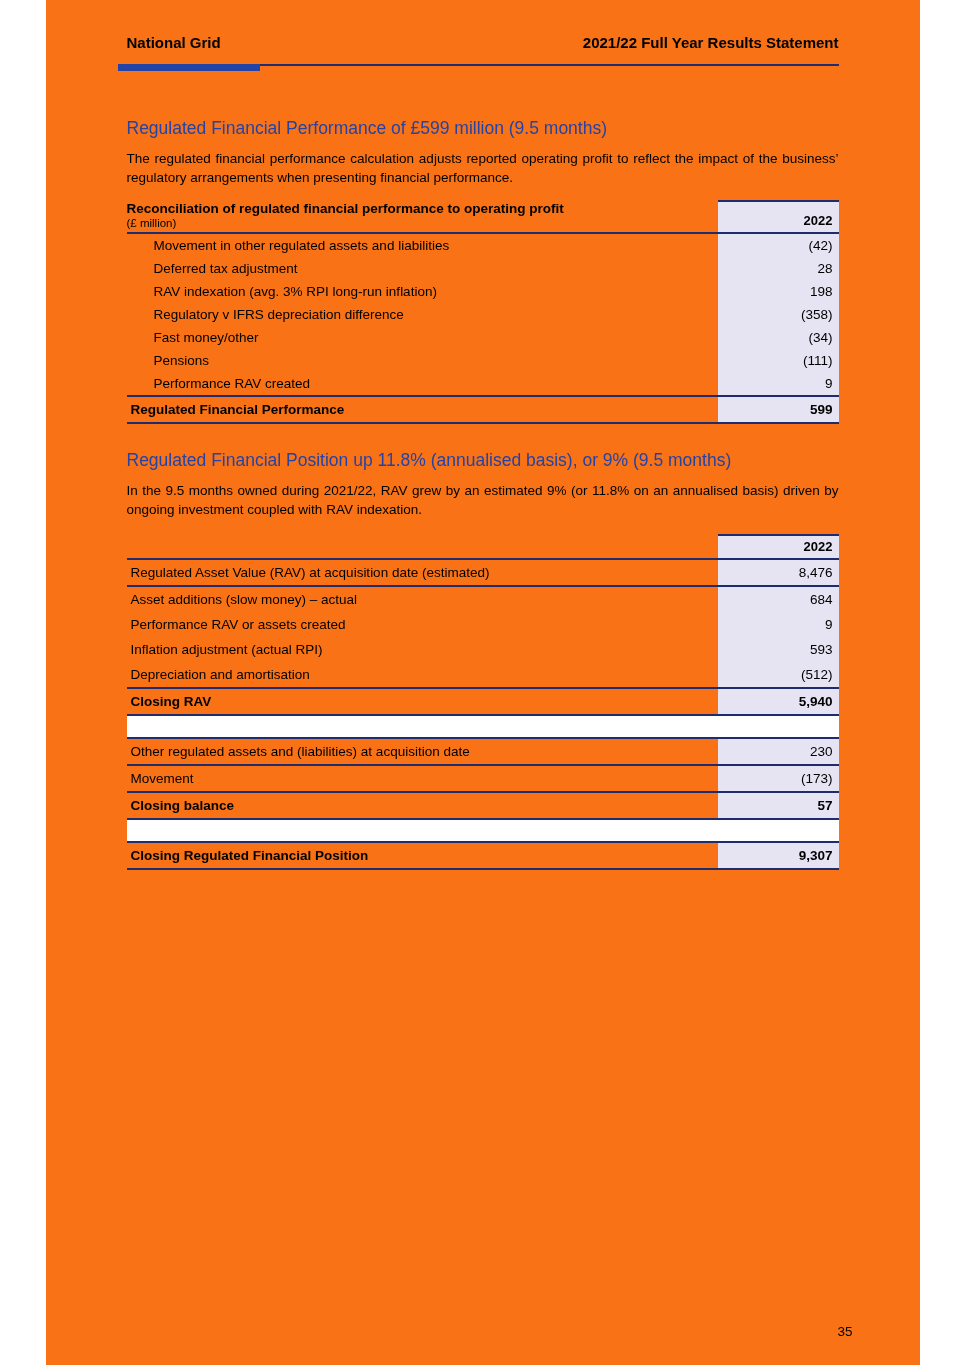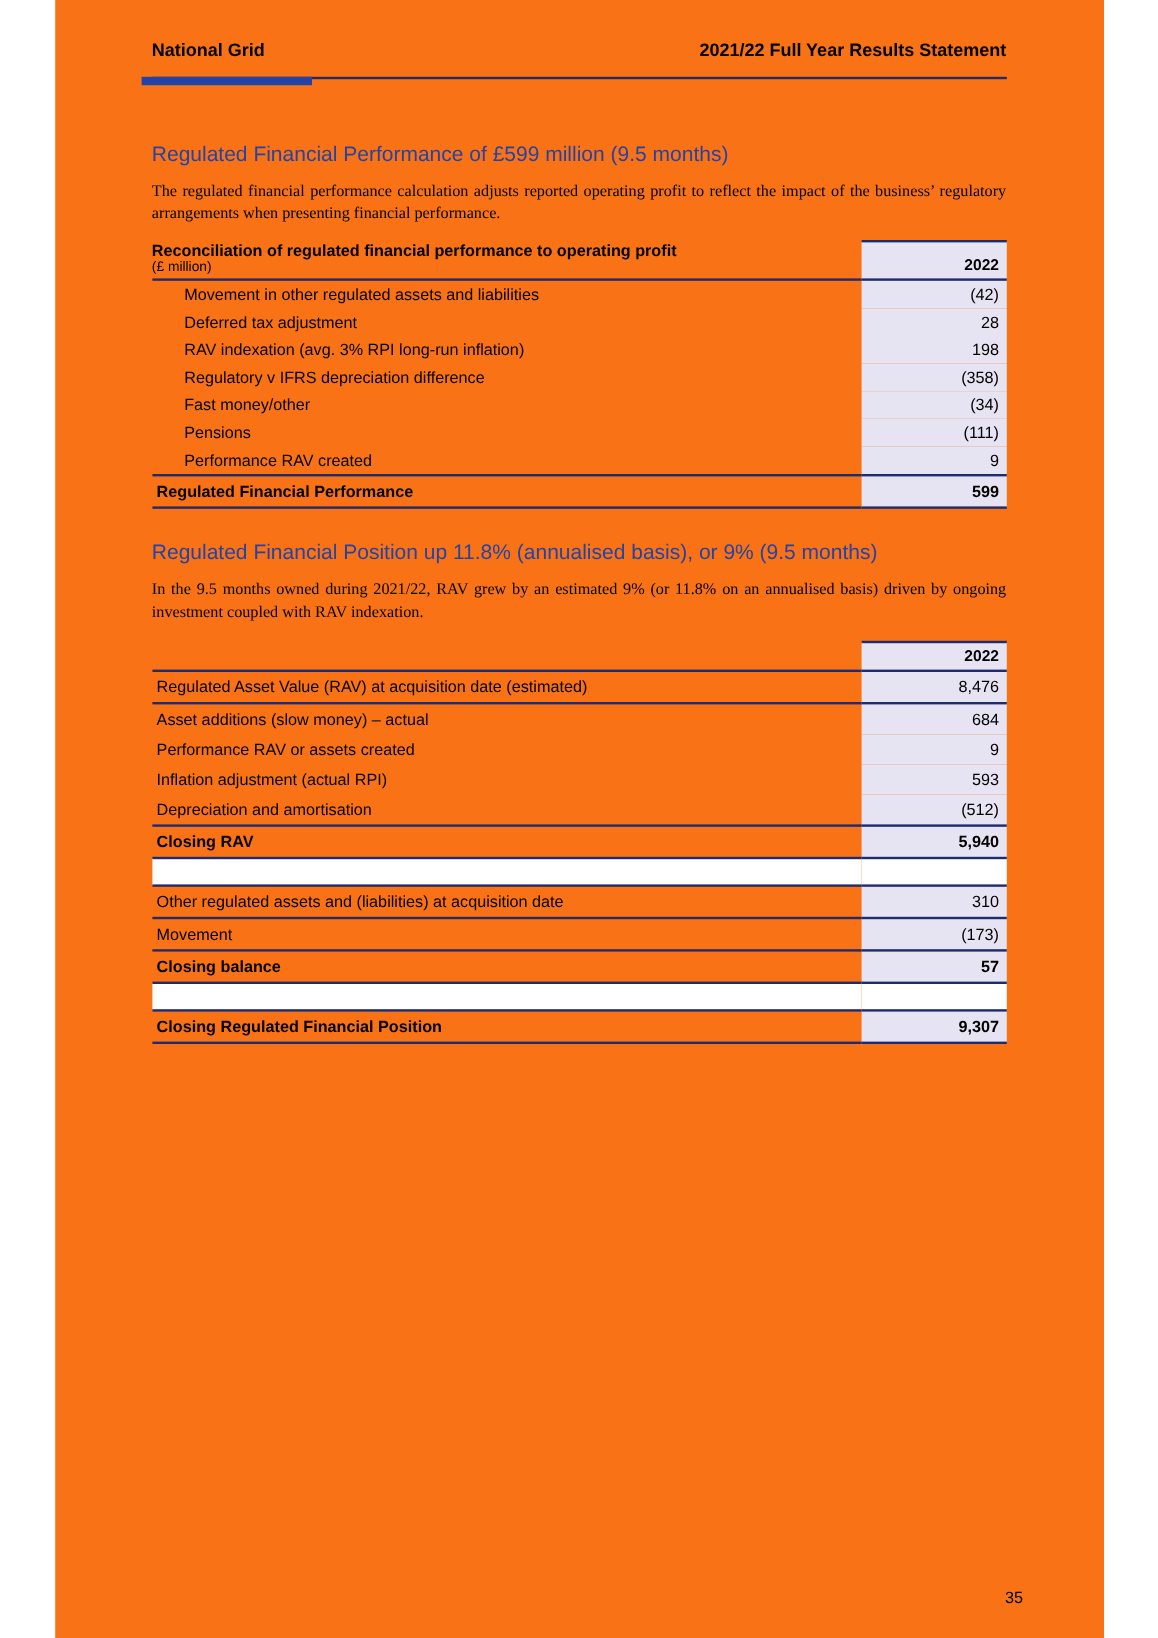--- a/index.html
+++ b/index.html
@@ -14,21 +14,21 @@
     font-family:"Liberation Sans","DejaVu Sans",sans-serif;color:#000;
   }
   
   .doc-header-row{display:flex;justify-content:space-between;align-items:baseline;
     font-weight:bold;font-size:15px;padding-bottom:13px;}
   .header-rule{position:relative;height:8px;border-top:2px solid var(--navy);}
   .header-rule-thick{position:absolute;left:-9px;top:-2px;width:142px;height:7px;background:var(--blue);}
   
   .section-title{font-size:17.5px;font-weight:normal;color:var(--blue);margin:44px 0 10px;}
   .section-title.second{margin-top:26px;}
-  .body-text{font-size:13.5px;line-height:19px;text-align:justify;margin:0 0 13px;font-family:Liberation Serif, serif;}
+  .body-text{font-size:13.5px;line-height:19px;text-align:justify;margin:0 0 13px;}
   .body-text.last{margin-bottom:15px;}
   
   .fin-table{width:100%;border-collapse:collapse;font-size:13.5px;table-layout:fixed;}
   .fin-table + .section-title{margin-top:26px;}
   .col-value{width:121px;}
   .th-label{vertical-align:bottom;text-align:left;border-bottom:2px solid var(--navy);padding:0 0 3px 0;}
   .tbl-title{font-weight:bold;font-size:13.5px;}
   .tbl-subtitle{font-weight:normal;font-size:11.5px;margin-top:1px;}
   .th-year{vertical-align:bottom;text-align:right;background:var(--lav);
     border-top:2px solid var(--navy);border-bottom:2px solid var(--navy);
@@ -153,21 +153,21 @@
         <tr class="bold bt bb tall">
           <td class="td-label">Closing RAV</td>
           <td class="td-value">5,940</td>
         </tr>
         <tr class="spacer">
             <td></td>
             <td></td>
           </tr>
         <tr class="bt bb tall">
           <td class="td-label">Other regulated assets and (liabilities) at acquisition date</td>
-          <td class="td-value">310</td>
+          <td class="td-value">230</td>
         </tr>
         <tr class="bb tall">
           <td class="td-label">Movement</td>
           <td class="td-value">(173)</td>
         </tr>
         <tr class="bold bb tall">
           <td class="td-label">Closing balance</td>
           <td class="td-value">57</td>
         </tr>
         <tr class="spacer">

